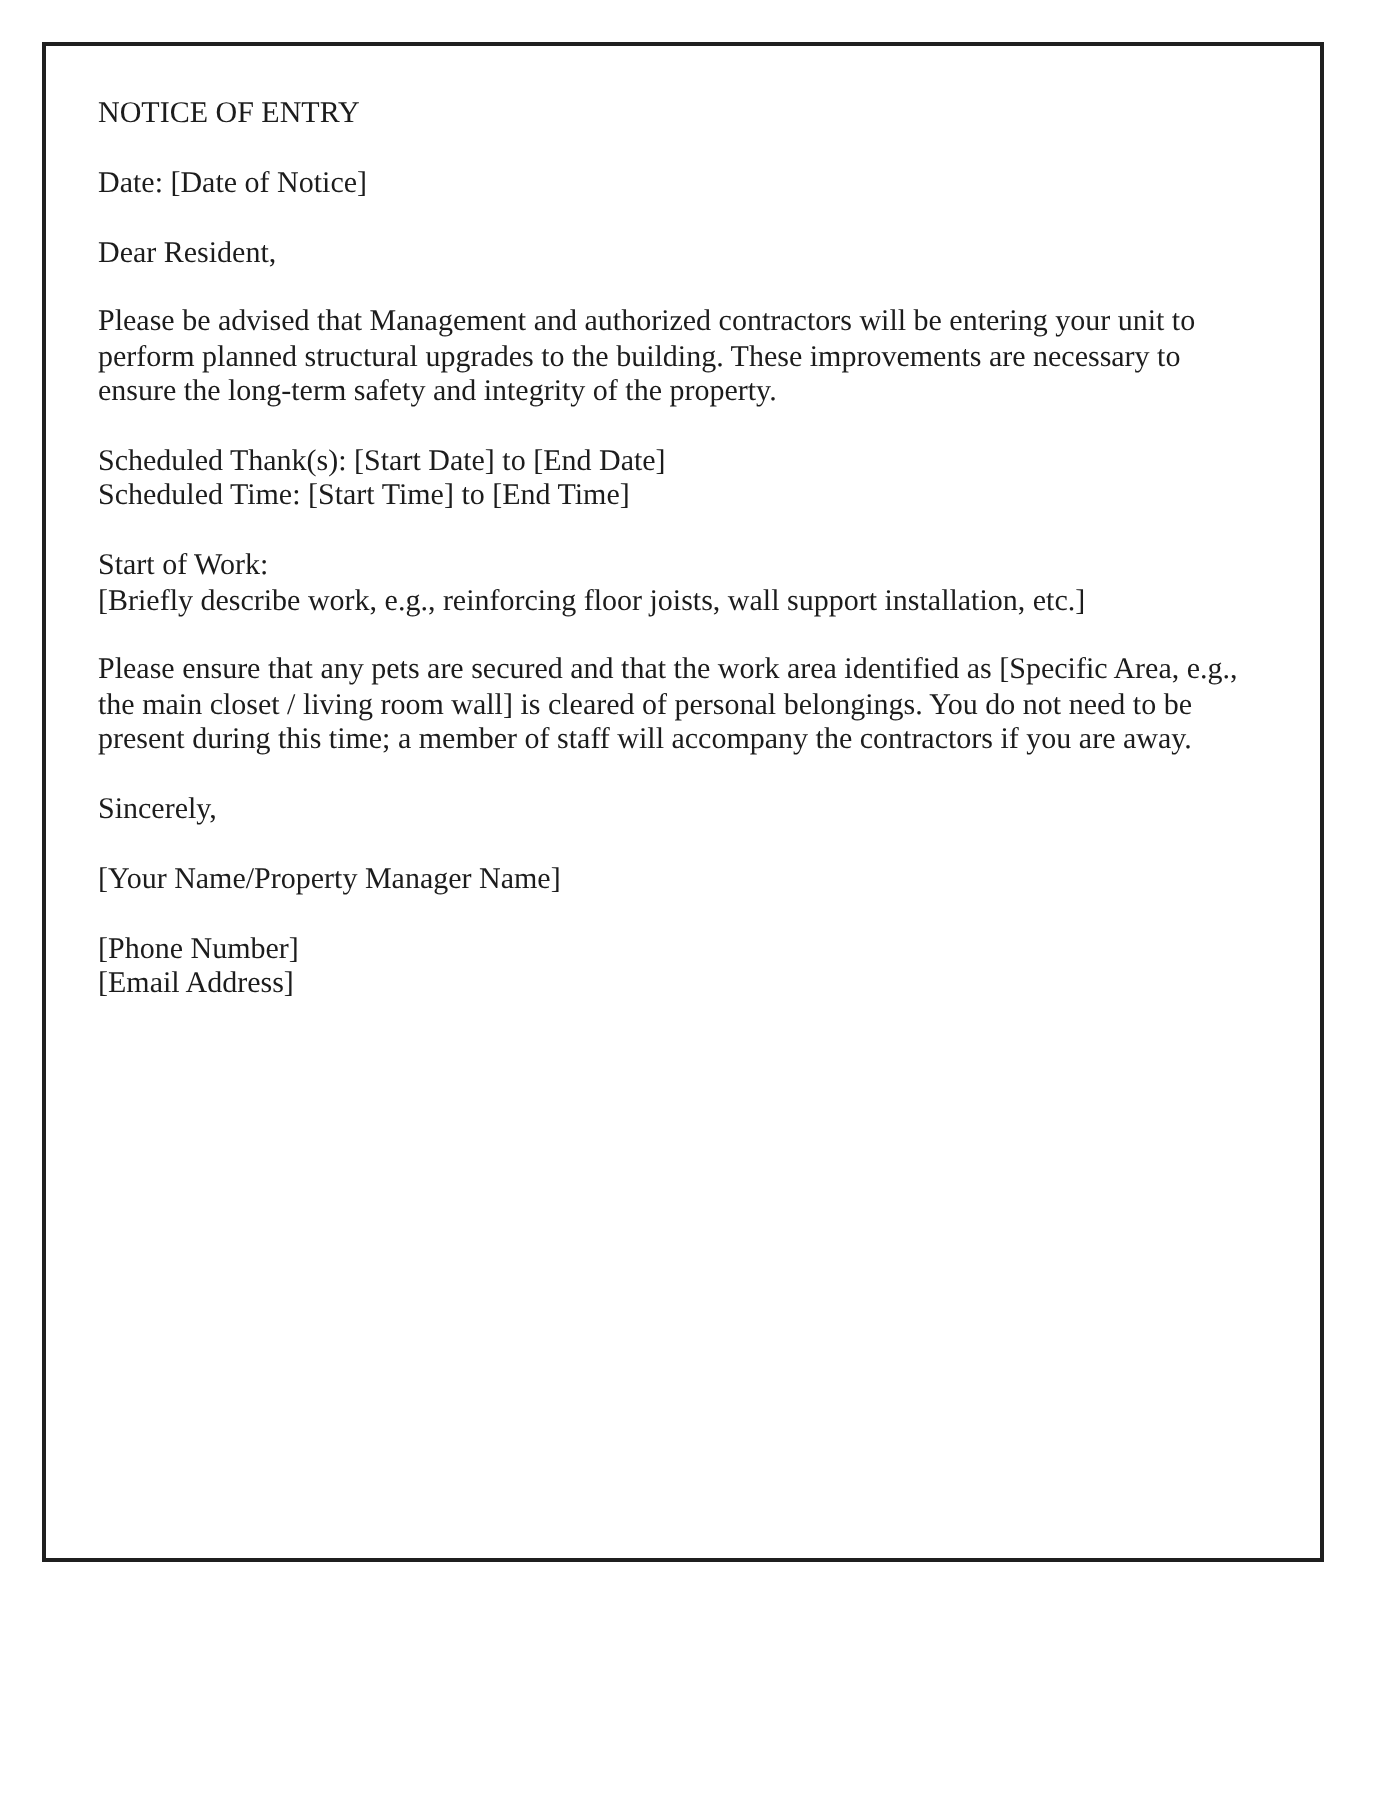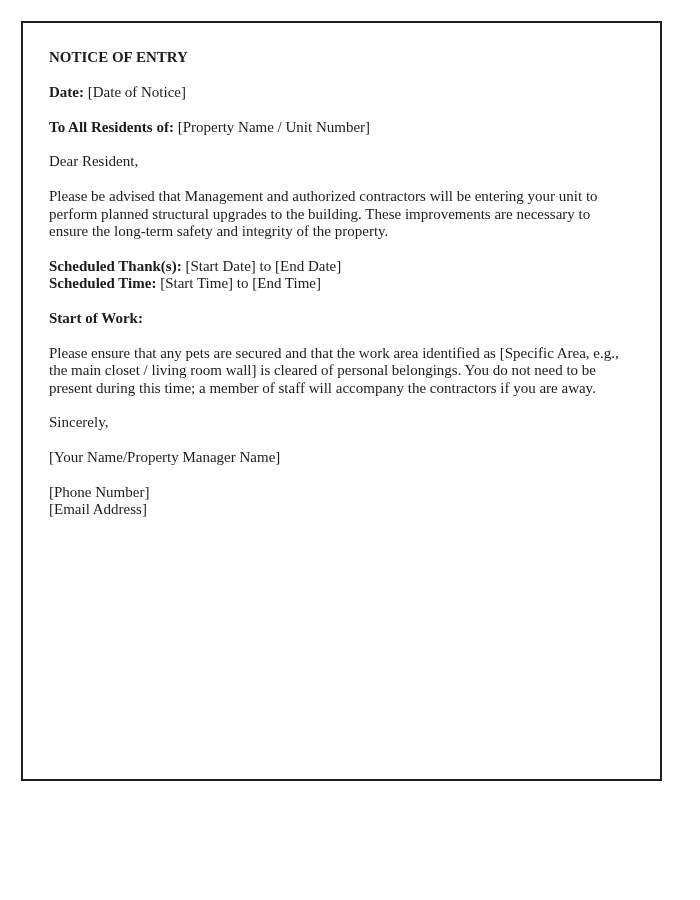--- a/index.html
+++ b/index.html
@@ -21,45 +21,45 @@
     border: 2px solid #1f1f1f;
     background: #ffffff;
     padding: 26px 28px 0 26px;
     overflow: hidden;
   }
   .page p {
     margin: 0 0 17.4px 0;
     font-size: 15px;
     line-height: 17.4px;
   }
-  .title { font-weight: bold; }
-  .label { font-weight: bold; }
+  .title { font-weight: normal; }
+  .label { font-weight: normal; }
 </style>
 </head>
 <body>
 
 <div class="page">
 
   <p class="title">NOTICE OF ENTRY</p>
 
   <p><span class="label">Date:</span> <span>[Date of Notice]</span></p>
 
-  <p><span class="label">To All Residents of:</span> <span>[Property Name / Unit Number]</span></p>
 
   <p>Dear Resident,</p>
 
   <p>Please be advised that Management and authorized contractors will be entering your unit to perform planned structural upgrades to the building. These improvements are necessary to ensure the long-term safety and integrity of the property.</p>
 
   <p>
     <span><span class="label">Scheduled Thank(s):</span> <span>[Start Date] to [End Date]</span></span><br>
     <span><span class="label">Scheduled Time:</span> <span>[Start Time] to [End Time]</span></span>
   </p>
 
   <p>
     <span class="label">Start of Work:</span><br>
+    <span>[Briefly describe work, e.g., reinforcing floor joists, wall support installation, etc.]</span>
   </p>
 
   <p>Please ensure that any pets are secured and that the work area identified as [Specific Area, e.g., the main closet / living room wall] is cleared of personal belongings. You do not need to be present during this time; a member of staff will accompany the contractors if you are away.</p>
 
 
   <p>Sincerely,</p>
 
   <p>
     <span>[Your Name/Property Manager Name]</span><br>
     <br>

